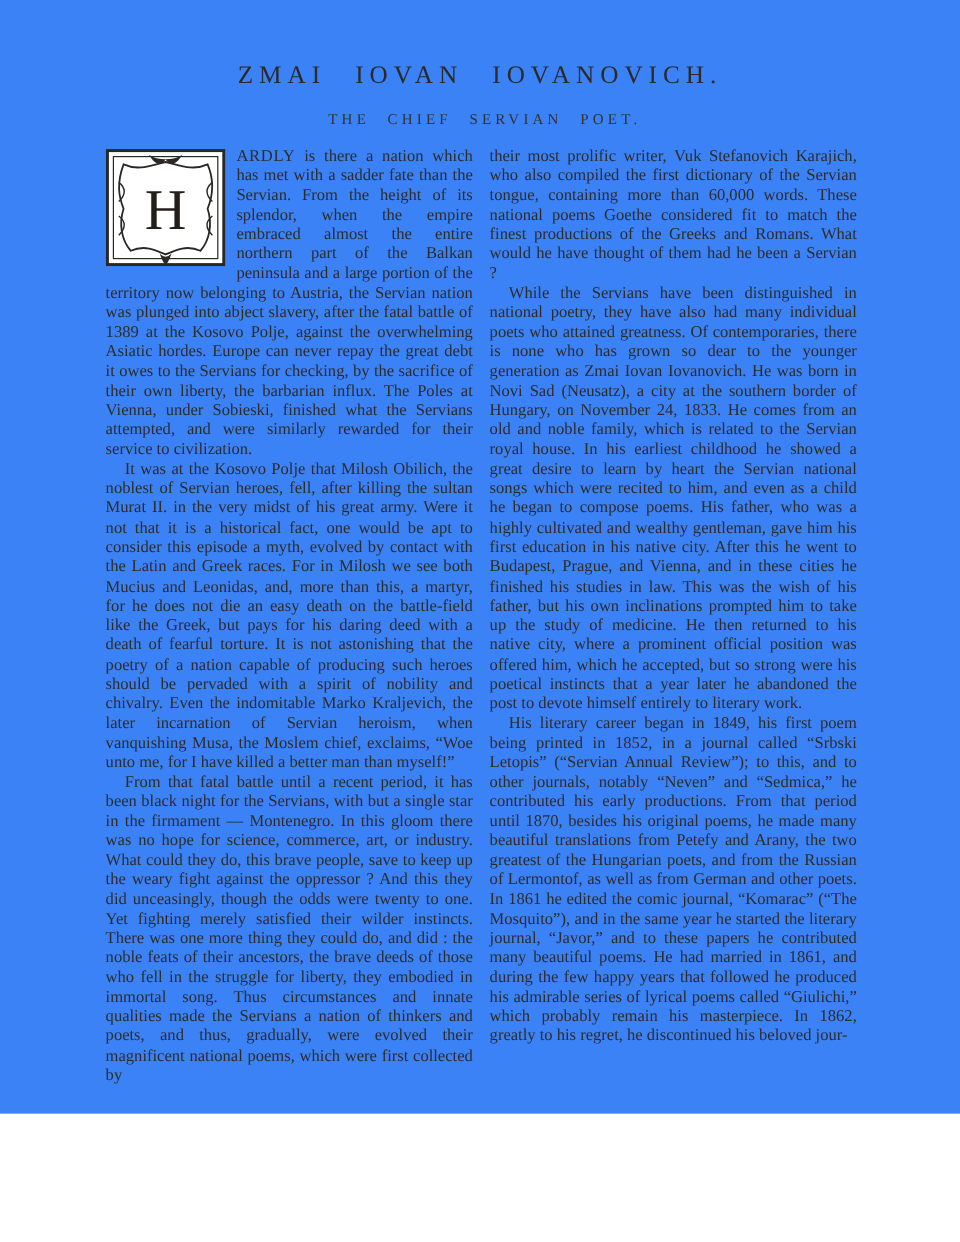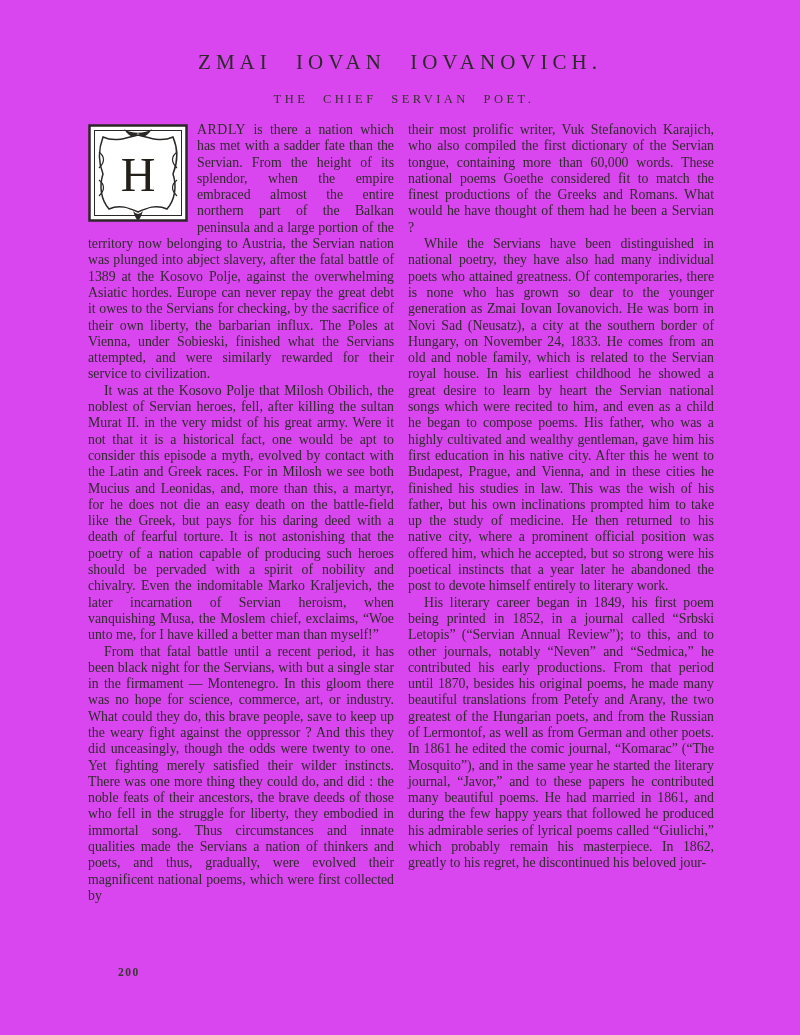--- a/index.html
+++ b/index.html
@@ -2,21 +2,21 @@
 <html><head>
 <meta charset="utf-8">
 <style>
   html,body{margin:0;padding:0;}
   body{
     width:800px;height:1035px;background:#ffffff;
     font-family:"Liberation Serif","DejaVu Serif",serif;
     color:#2e2c2a;
   }
   .page{
-    position:relative;width:800px;height:1035px;background:#d946ef;overflow:hidden;
+    position:relative;width:800px;height:928px;background:#3b82f6;overflow:hidden;
   }
   .title{
     position:absolute;top:50px;left:0;width:100%;text-align:center;
     font-size:21px;font-weight:normal;letter-spacing:5px;word-spacing:14px;
     color:#2b2a28;margin:0;
   }
   .subtitle{
     position:absolute;top:88px;left:0;width:100%;text-align:center;
     font-size:12.5px;font-weight:normal;letter-spacing:3.5px;word-spacing:8px;
     color:#34322f;margin:4px;

